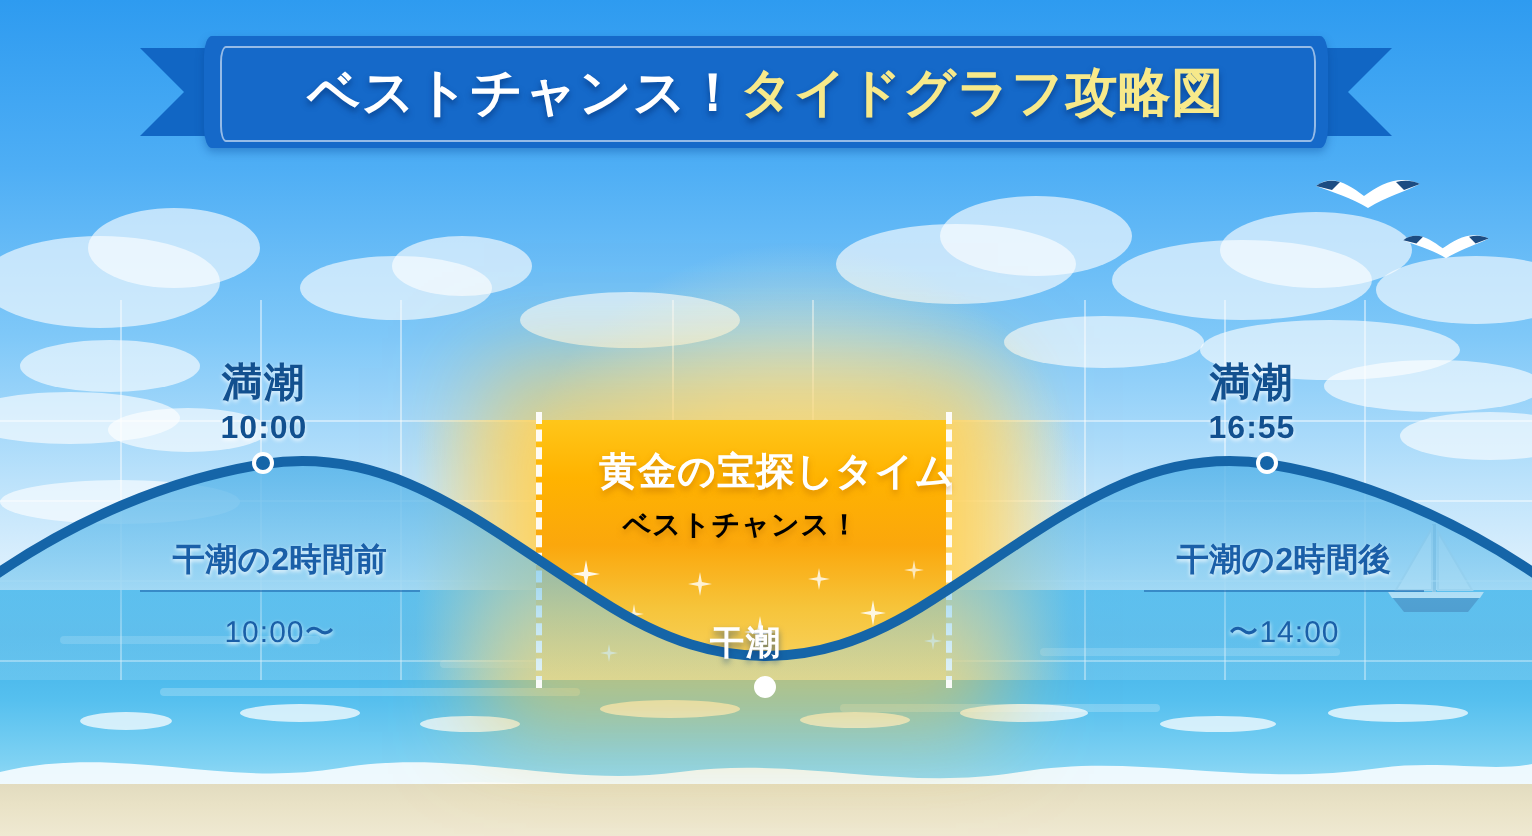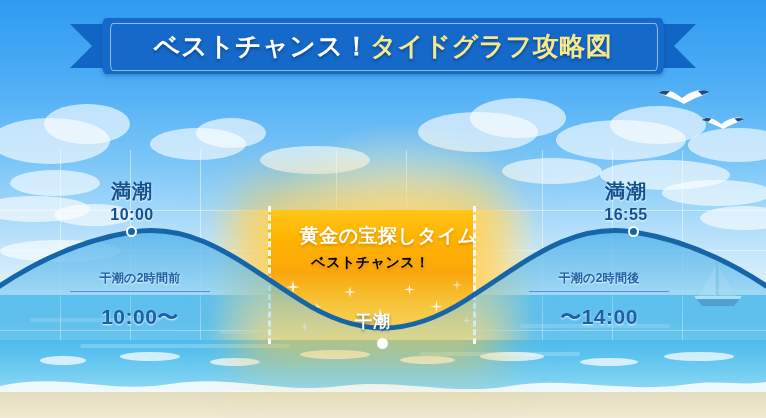--- a/index.html
+++ b/index.html
@@ -65,27 +65,27 @@
   .peak{position:absolute;text-align:center;width:140px;color:#12508F;}
   .peak .t{font-size:20px;font-weight:bold;letter-spacing:1px;
       text-shadow:0 1px 2px rgba(255,255,255,.85);}
   .peak .v{font-size:16px;font-weight:bold;margin-top:1px;letter-spacing:.5px;
       text-shadow:0 1px 2px rgba(255,255,255,.85);}
   .peak.left{left:62px;top:28px;}
   .peak.right{left:556px;top:28px;}
 
   
   .side{position:absolute;width:160px;text-align:center;color:#1A5FA8;}
-  .side .h{font-size:12px;font-weight:bold;letter-spacing:.3px;
+  .side .h{font-size:16px;font-weight:bold;letter-spacing:.3px;
       text-shadow:0 1px 2px rgba(255,255,255,.9);}
   .side .rule{height:1px;background:rgba(26,95,168,.55);margin:4px 10px 4px;}
-  .side .v{font-size:21px;font-weight:bold;letter-spacing:.5px;
+  .side .v{font-size:15px;font-weight:normal;letter-spacing:.5px;
       text-shadow:0 1px 2px rgba(255,255,255,.9);margin-top:11px;}
   .side.left{left:60px;top:120px;}
-  .side.right{left:519px;top:120px;}
+  .side.right{left:562px;top:120px;}
 
   .dot{position:absolute;width:11px;height:11px;border-radius:50%;
        background:#1565A8;border:2px solid #ffffff;box-sizing:border-box;}
   .dot.white{background:#ffffff;border:2px solid #ffffff;}
 
   
   .banner{position:absolute;left:70px;top:18px;width:626px;height:56px;}
   .tail{position:absolute;top:6px;width:52px;height:44px;background:#1166C4;}
   .tail.l{left:0;clip-path:polygon(0 0,100% 0,100% 100%,0 100%,22px 50%);}
   .tail.r{right:0;clip-path:polygon(0 0,100% 0,calc(100% - 22px) 50%,100% 100%,0 100%);}

